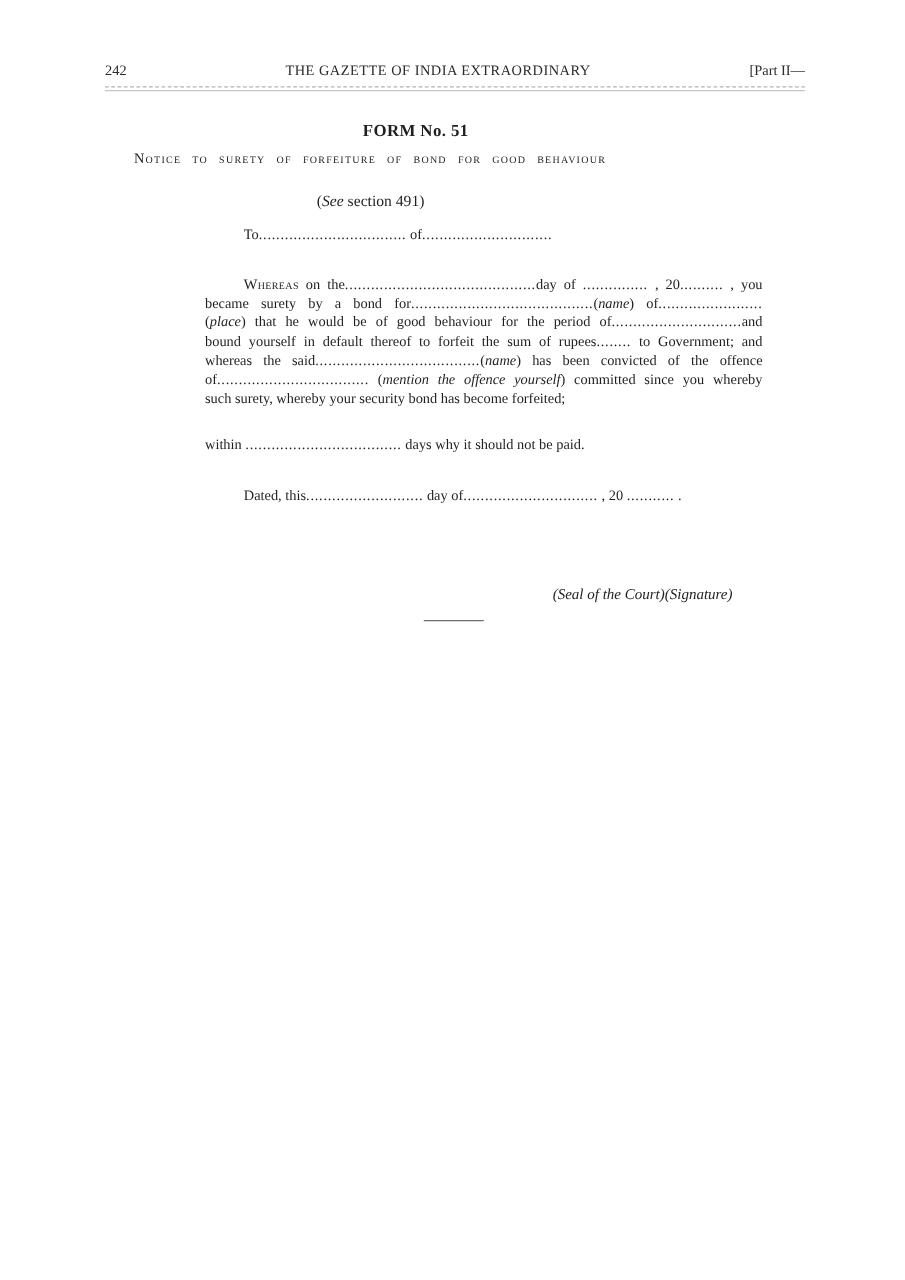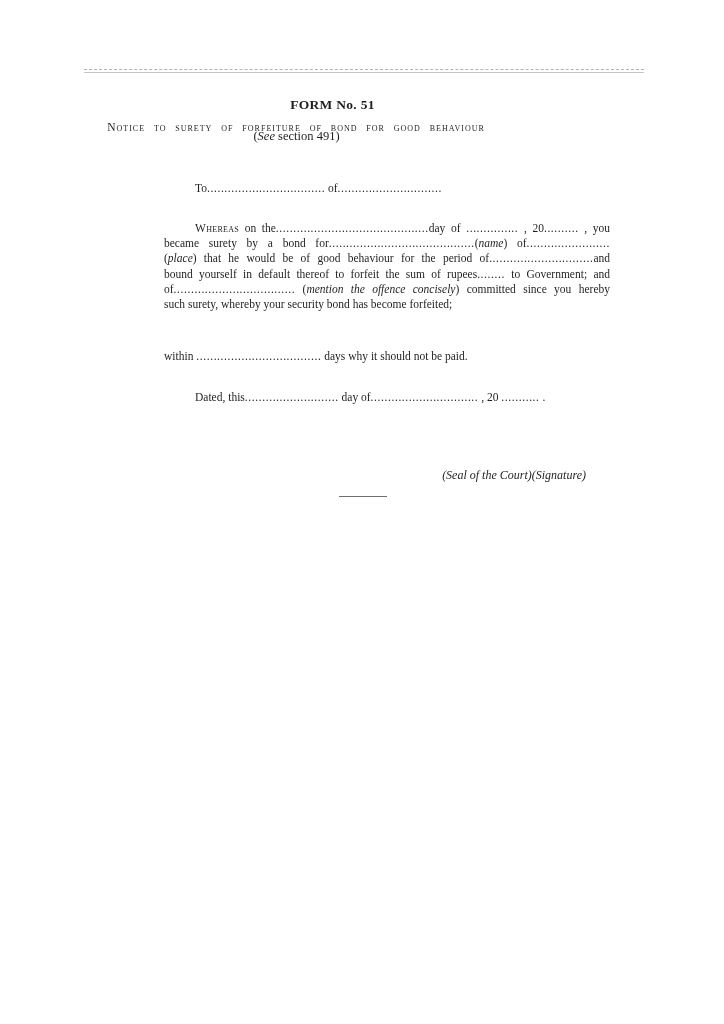--- a/index.html
+++ b/index.html
@@ -45,21 +45,21 @@
     top: 121px; left: 0; width: 592px;
     text-align: center;
     font-size: 11.5px;
     font-variant: small-caps;
     letter-spacing: 1px;
     word-spacing: 5px;
     color: #262626;
   }
   .section-ref {
     position: absolute;
-    top: 129px; left: 0; width: 593px;
+    top: 154px; left: 0; width: 593px;
     text-align: center;
     font-size: 12.5px;
   }
   .section-ref .tline { text-align: center; }
   
   .body-block {
     position: absolute;
     left: 140px;
     width: 446px;
     font-size: 11.5px;
@@ -90,37 +90,43 @@
     top: 496px; left: 339px;
     width: 48px;
     border-top: 1.5px solid #6e6e6e;
   }
 </style>
 </head>
 <body>
 
 <div class="page">
 
+  <div class="running-header">
+    <span>242</span>
+    <span class="gz-title">THE GAZETTE OF INDIA EXTRAORDINARY</span>
+    <span>[Part II—</span>
+  </div>
   <div class="header-rule"></div>
 
   <div class="form-title">FORM No. 51</div>
   <div class="form-subtitle">Notice to surety of forfeiture of bond for good behaviour</div>
   <div class="section-ref">
       <div class="tline"><span>(</span><span class="it">See</span><span> section 491)</span></div>
     </div>
 
   <div class="body-block to-line">
       <div class="tline ind"><span>To</span><span class="dots">..................................</span><span> of</span><span class="dots">..............................</span></div>
     </div>
   <div class="body-block whereas-para">
       <div class="tline just ind"><span class="sc">Whereas</span><span> on the</span><span class="dots">............................................</span><span>day of </span><span class="dots">...............</span><span> , 20</span><span class="dots">..........</span><span> , you</span></div>
       <div class="tline just"><span>became surety by a bond for</span><span class="dots">..........................................</span><span>(</span><span class="it">name</span><span>) of</span><span class="dots">........................</span></div>
       <div class="tline just"><span>(</span><span class="it">place</span><span>) that he would be of good behaviour for the period of</span><span class="dots">..............................</span><span>and</span></div>
       <div class="tline just"><span>bound yourself in default thereof to forfeit the sum of rupees</span><span class="dots">........</span><span> to Government; and</span></div>
-      <div class="tline just"><span>of</span><span class="dots">...................................</span><span> (</span><span class="it">mention the offence concisely</span><span>) committed since you hereby</span></div>
+      <div class="tline just"><span>whereas the said</span><span class="dots">......................................</span><span>(</span><span class="it">name</span><span>) has been convicted of the offence</span></div>
+      <div class="tline just"><span>of</span><span class="dots">...................................</span><span> (</span><span class="it">mention the offence yourself</span><span>) committed since you whereby</span></div>
       <div class="tline"><span>such surety, whereby your security bond has become forfeited;</span></div>
     </div>
   <div class="body-block penalty-para">
       <div class="tline"><span>within </span><span class="dots">....................................</span><span> days why it should not be paid.</span></div>
     </div>
   <div class="body-block dated-line">
       <div class="tline ind"><span>Dated, this</span><span class="dots">...........................</span><span> day of</span><span class="dots">...............................</span><span> , 20 </span><span class="dots">...........</span><span> .</span></div>
     </div>
 
   <div class="sign-row">

